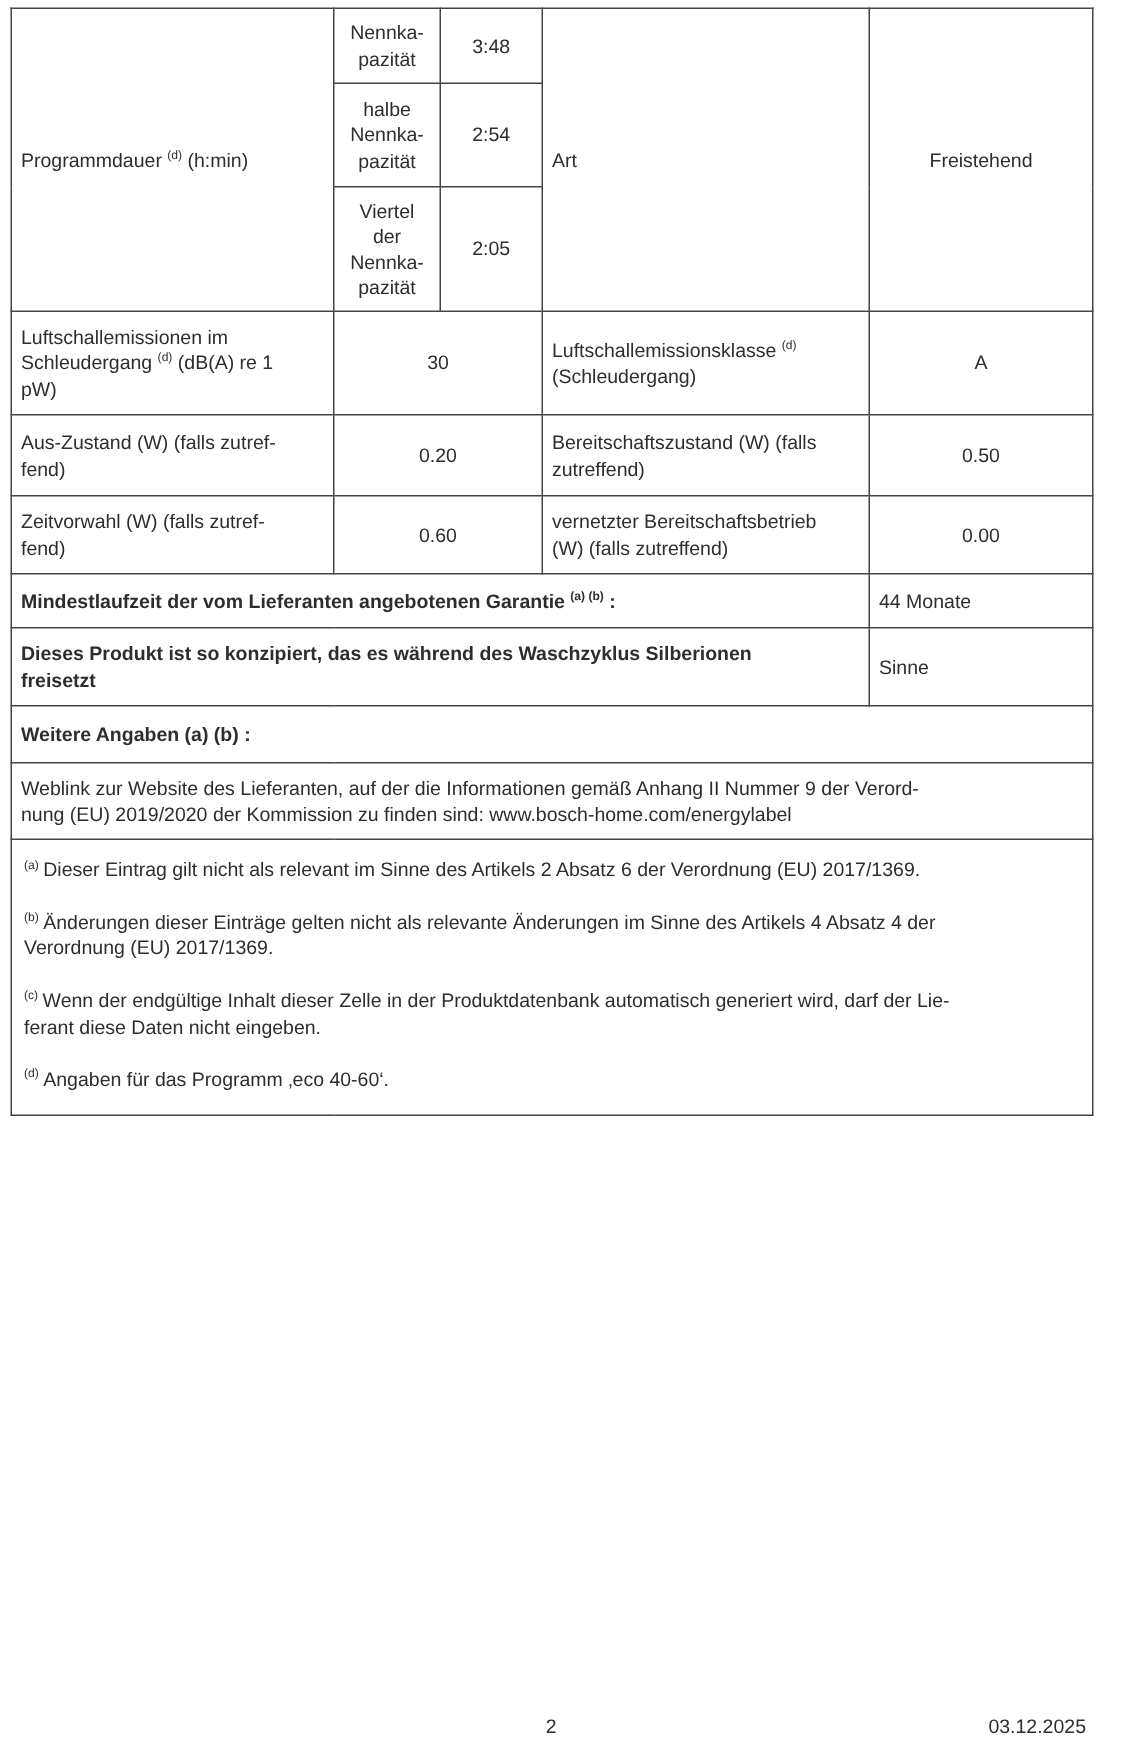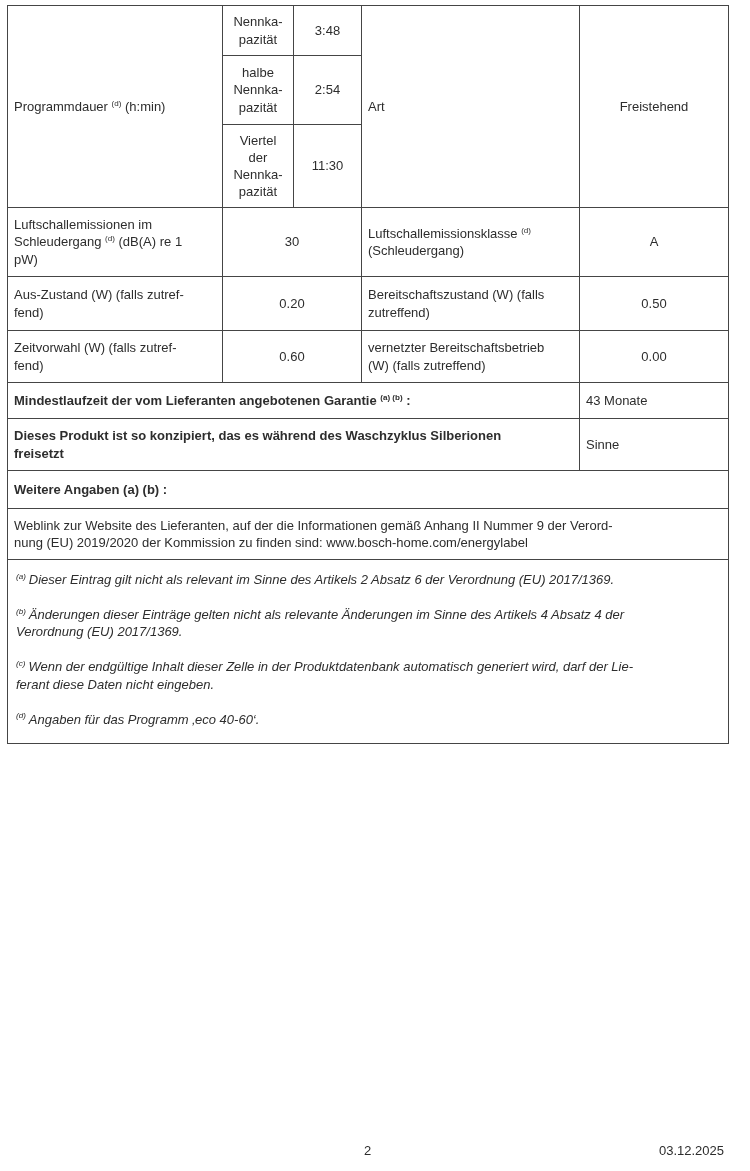--- a/index.html
+++ b/index.html
@@ -32,21 +32,20 @@
   .c { text-align: center; }
   .b { font-weight: bold; }
   sup {
     font-size: 0.62em;
     vertical-align: super;
     line-height: 0;
   }
   td.footnotes {
     vertical-align: top;
     padding: 11px 8px 8px 8px;
-    font-style: italic;
   }
   td.footnotes p { margin: 0 0 18px 0; }
   td.footnotes p:last-child { margin-bottom: 1px; }
   td.footnotes sup { margin-right: 3px; }
   .footer {
     position: absolute;
     left: 7px;
     top: 1143px;
     width: 721px;
     height: 18px;
@@ -88,21 +87,21 @@
         <td class="c"><span data-bind="table.program_duration.sub_rows.1.name">halbe
 Nennka-
 pazität</span></td>
         <td class="c"><span data-bind="table.program_duration.sub_rows.1.value">2:54</span></td>
       </tr>
       <tr style="height:83px">
         <td class="c"><span data-bind="table.program_duration.sub_rows.2.name">Viertel
 der
 Nennka-
 pazität</span></td>
-        <td class="c"><span data-bind="table.program_duration.sub_rows.2.value">11:30</span></td>
+        <td class="c"><span data-bind="table.program_duration.sub_rows.2.value">2:05</span></td>
       </tr>
       <tr style="height:69px">
         <td><span data-bind="table.noise.left_label_pre">Luftschallemissionen im
 Schleudergang </span><sup data-bind="table.noise.left_label_sup">(d)</sup><span data-bind="table.noise.left_label_post"> (dB(A) re 1
 pW)</span></td>
         <td colspan="2" class="c"><span data-bind="table.noise.left_value">30</span></td>
         <td><span data-bind="table.noise.right_label_pre">Luftschallemissionsklasse </span><sup data-bind="table.noise.right_label_sup">(d)</sup><span data-bind="table.noise.right_label_post">
 (Schleudergang)</span></td>
         <td class="c"><span data-bind="table.noise.right_value">A</span></td>
       </tr>
@@ -117,21 +116,21 @@
       <tr style="height:52px">
         <td><span data-bind="table.delay_start.left_label">Zeitvorwahl (W) (falls zutref-
 fend)</span></td>
         <td colspan="2" class="c"><span data-bind="table.delay_start.left_value">0.60</span></td>
         <td><span data-bind="table.delay_start.right_label">vernetzter Bereitschaftsbetrieb
 (W) (falls zutreffend)</span></td>
         <td class="c"><span data-bind="table.delay_start.right_value">0.00</span></td>
       </tr>
       <tr style="height:36px">
         <td colspan="4" class="b"><span data-bind="table.warranty.label_pre">Mindestlaufzeit der vom Lieferanten angebotenen Garantie  </span><sup data-bind="table.warranty.label_sup">(a) (b)</sup><span data-bind="table.warranty.label_post"> :</span></td>
-        <td><span data-bind="table.warranty.value">43 Monate</span></td>
+        <td><span data-bind="table.warranty.value">44 Monate</span></td>
       </tr>
       <tr style="height:52px">
         <td colspan="4" class="b"><span data-bind="table.silver_ions.label">Dieses Produkt ist so konzipiert, das es während des Waschzyklus Silberionen
 freisetzt</span></td>
         <td><span data-bind="table.silver_ions.value">Sinne</span></td>
       </tr>
       <tr style="height:38px">
         <td colspan="5" class="b"><span data-bind="table.further_info.label">Weitere Angaben (a) (b) :</span></td>
       </tr>
       <tr style="height:51px">

